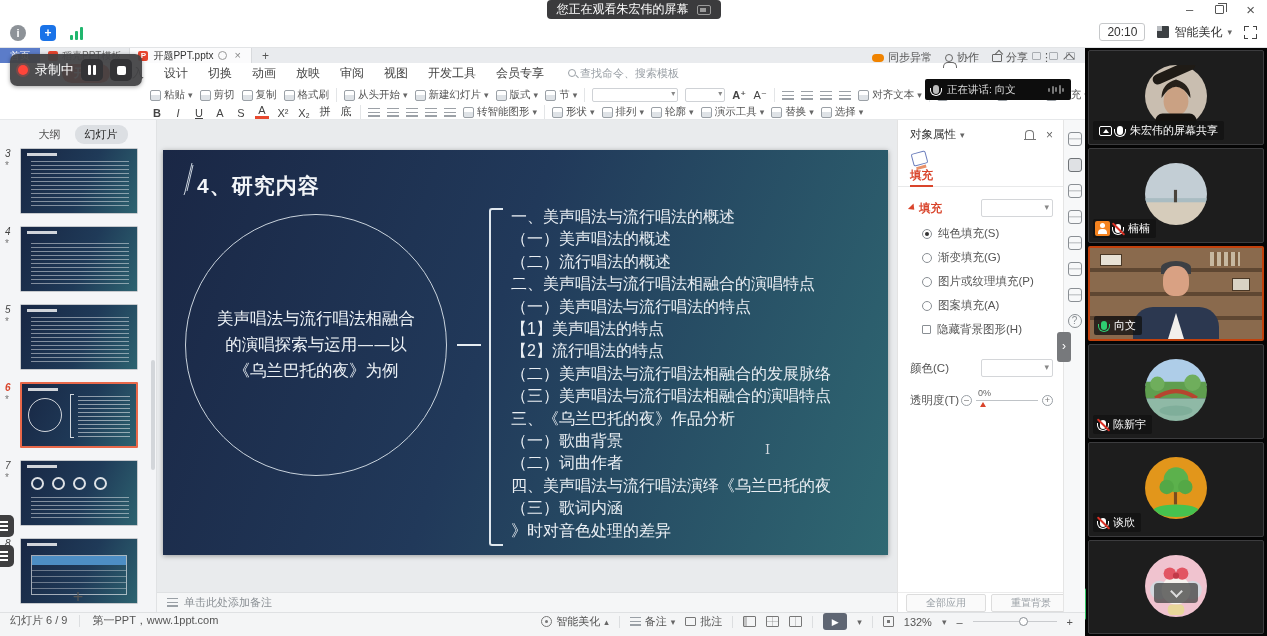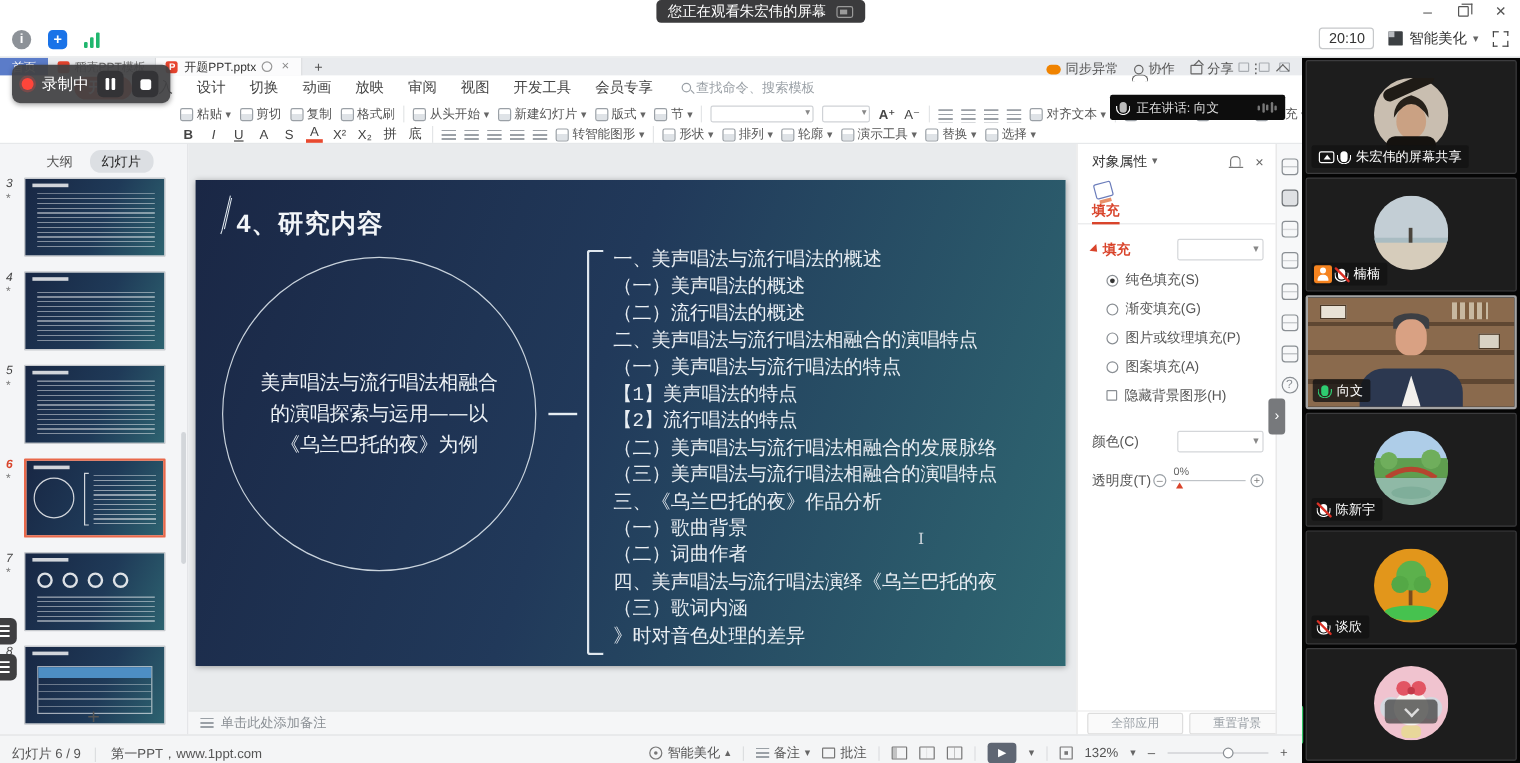--- a/index.html
+++ b/index.html
@@ -110,21 +110,21 @@
   .edgebtn::after{content:"";position:absolute;left:6px;top:6px;width:10px;height:10px;background:repeating-linear-gradient(to bottom,#fff 0 1.6px,transparent 1.6px 4.2px)}
   
   #canvas{position:absolute;left:157px;top:72px;width:740px;height:492px;background:#e9ebed}
   #slide{position:absolute;left:6px;top:30px;width:725px;height:405px;background:linear-gradient(110deg,#1a2745 0%,#21395a 45%,#2f6872 100%);box-shadow:0 1px 5px rgba(0,0,0,.35)}
   #slide-title{position:absolute;left:34px;top:22px;color:#f2f5f8;font-size:21px;font-weight:bold;letter-spacing:1px}
   #feather{position:absolute;left:18px;top:12px;width:14px;height:34px}
   #circle{position:absolute;left:22px;top:64px;width:262px;height:262px;border:1px solid rgba(230,238,244,.85);border-radius:50%;display:flex;align-items:center;justify-content:center}
   #circle-text{text-align:center;color:#eef3f7;font-size:16.5px;line-height:26px;font-family:"DejaVu Serif","Liberation Serif",serif}
   #dash{position:absolute;left:294px;top:194px;width:24px;height:2px;background:#e6edf2}
   #bracket{position:absolute;left:326px;top:58px;width:14px;height:338px;border-left:2px solid #dfe7ee;border-top:2px solid #dfe7ee;border-bottom:2px solid #dfe7ee;border-radius:3px 0 0 3px}
-  #outline{position:absolute;left:348px;top:56px;width:362px;color:#e9eef3;font-size:16px;line-height:22.4px;font-family:Liberation Mono, monospace}
+  #outline{position:absolute;left:348px;top:56px;width:362px;color:#e9eef3;font-size:16px;line-height:22.4px;font-family:Liberation Sans, sans-serif}
   #ibeam{position:absolute;left:602px;top:292px;color:#cfd6dd;font-size:13px;font-family:"DejaVu Serif",serif}
   #notesbar{position:absolute;left:0;bottom:0;width:740px;height:20px;background:#f5f6f7;border-top:1px solid #dfe1e3;display:flex;align-items:center;gap:6px;padding-left:10px;color:#8a8f94;font-size:11px}
   .ic-notes{width:11px;height:9px;background:repeating-linear-gradient(to bottom,#9aa0a6 0 1.4px,transparent 1.4px 3.6px)}
   
   #props{position:absolute;left:897px;top:72px;width:166px;height:492px;background:#fff;border-left:1px solid #e3e3e3;font-size:11.5px;color:#555}
   #props-head{display:flex;align-items:center;padding:7px 10px 4px 12px;color:#333}
   #props-head .bell{margin-left:auto;width:9px;height:9px;border:1.3px solid #777;border-radius:4px 4px 0 0;border-bottom:none;position:relative}
   #props-head .bell::after{content:"";position:absolute;left:-2px;top:8px;width:12px;height:1.3px;background:#777}
   #props-head .x{margin-left:12px;color:#666;font-size:12px}
   .bucket{width:15px;height:13px;border:1.6px solid #6b7dbb;border-radius:2px;transform:rotate(-15deg);margin:6px 0 3px 14px;position:relative}
@@ -149,39 +149,39 @@
   #props-bottom{position:absolute;left:0;bottom:0;width:100%;height:20px;display:flex;align-items:center;gap:5px;padding:0 8px;border-top:1px solid #ececec}
   .pbtn{font-size:10px;color:#9aa0a6;border:1px solid #ddd;background:#fafafa;border-radius:2px;padding:1px 19px;white-space:nowrap}
   #props-more{margin-left:auto;color:#666;letter-spacing:1px}
   
   #strip{position:absolute;left:1063px;top:72px;width:22px;height:492px;background:#f7f8f9;border-left:1px solid #e5e5e5}
   .sic{width:14px;height:14px;margin:12px auto 0;border:1.2px solid #8a8f94;border-radius:3px;background:linear-gradient(transparent 45%,rgba(138,143,148,.5) 46%,transparent 60%)}
   .sic.sel{background:#dfe1e4;border-color:#6f7377}
   .sic.help{border-radius:50%;background:none;color:#8a8f94;font-size:10px;text-align:center;line-height:12px}
   #expander{position:absolute;left:-7px;top:212px;width:14px;height:30px;background:#77797c;border-radius:3px;color:#fff;text-align:center;line-height:28px;font-size:12px}
   
-  #statusbar{position:absolute;left:0;top:564px;width:1085px;height:24px;background:#f4f5f6;border-top:1px solid #dfe1e3;display:flex;align-items:flex-end;font-size:11px;color:#555}
+  #statusbar{position:absolute;left:0;top:564px;width:1085px;height:24px;background:#f4f5f6;border-top:1px solid #dfe1e3;display:flex;align-items:flex-start;font-size:11px;color:#555}
   #statusbar .lft{display:flex;gap:12px;padding-left:10px;align-items:center}
   #statusbar .rgt{margin-left:auto;display:flex;gap:10px;align-items:center;padding-right:12px}
   .ssep{width:1px;height:12px;background:#dcdee0}
   .ic-beaut{width:11px;height:11px;border:1.2px solid #777;border-radius:50%;position:relative}
   .ic-beaut::after{content:"";position:absolute;left:3px;top:3px;width:3px;height:3px;background:#777;border-radius:50%}
   .ic-cmt{width:11px;height:9px;border:1.2px solid #777;border-radius:1px;position:relative}
   .vbox{width:13px;height:11px;border:1.2px solid #777;border-radius:1px;background:linear-gradient(90deg,rgba(119,119,119,.4) 30%,transparent 31%)}
   .vbox.grid{background:linear-gradient(90deg,transparent 46%,rgba(119,119,119,.6) 47%,transparent 54%),linear-gradient(transparent 46%,rgba(119,119,119,.6) 47%,transparent 54%)}
   .vbox.read{background:linear-gradient(90deg,transparent 46%,rgba(119,119,119,.6) 47%,transparent 54%)}
   #playbtn{width:24px;height:17px;background:#5f6673;border-radius:3px;color:#fff;font-size:9px;display:flex;align-items:center;justify-content:center}
   .ic-fit{width:11px;height:11px;border:1.2px solid #777;border-radius:1px;position:relative}
   .ic-fit::after{content:"";position:absolute;left:3px;top:3px;width:3px;height:3px;background:#777}
   .ztrack{width:84px;height:1.6px;background:#c9cbce;position:relative}
   .zknob{position:absolute;left:55%;top:-4px;width:9px;height:9px;background:#fff;border:1px solid #8a8f94;border-radius:50%}
   
   #meet{position:absolute;left:1085px;top:48px;width:182px;height:588px;background:#050505;overflow:hidden}
   .tile{position:absolute;left:3px;width:176px;height:95px;background:#1d1d1d;border:1px solid #3c3c3e;border-radius:2px;overflow:hidden}
-  .tile.active{border:2px solid #a3a3a3}
+  .tile.active{border:2px solid #c2410c}
   .avatar{position:absolute;left:50%;top:14px;transform:translateX(-50%)}
   .nametag{position:absolute;left:4px;bottom:4px;background:rgba(18,18,18,.78);border-radius:2px;display:flex;align-items:center;gap:4px;padding:2px 6px;color:#fff;font-size:11px;white-space:nowrap}
   .mic{display:inline-block;width:6px;height:9px;border-radius:3px;background:#fff;position:relative;margin:0 3px 0 1px;flex:none}
   .mic::after{content:"";position:absolute;left:-3px;top:3px;width:10px;height:7px;border:1.4px solid #fff;border-top:none;border-radius:0 0 6px 6px}
   .mic.muted::before{content:"";position:absolute;left:-5px;top:4px;width:17px;height:2px;background:#d93025;transform:rotate(45deg);z-index:2;border-radius:1px}
   .mic.green{background:#2ecc71}
   .mic.green::after{border-color:#2ecc71}
   .scr{width:13px;height:10px;border:1.5px solid #fff;border-radius:2px;position:relative;flex:none}
   .scr::after{content:"";position:absolute;left:3px;top:2px;width:0;height:0;border-bottom:4px solid #fff;border-left:3px solid transparent;border-right:3px solid transparent}
   .pbadge{width:15px;height:15px;background:#f5831f;border-radius:2px;position:relative;flex:none}

